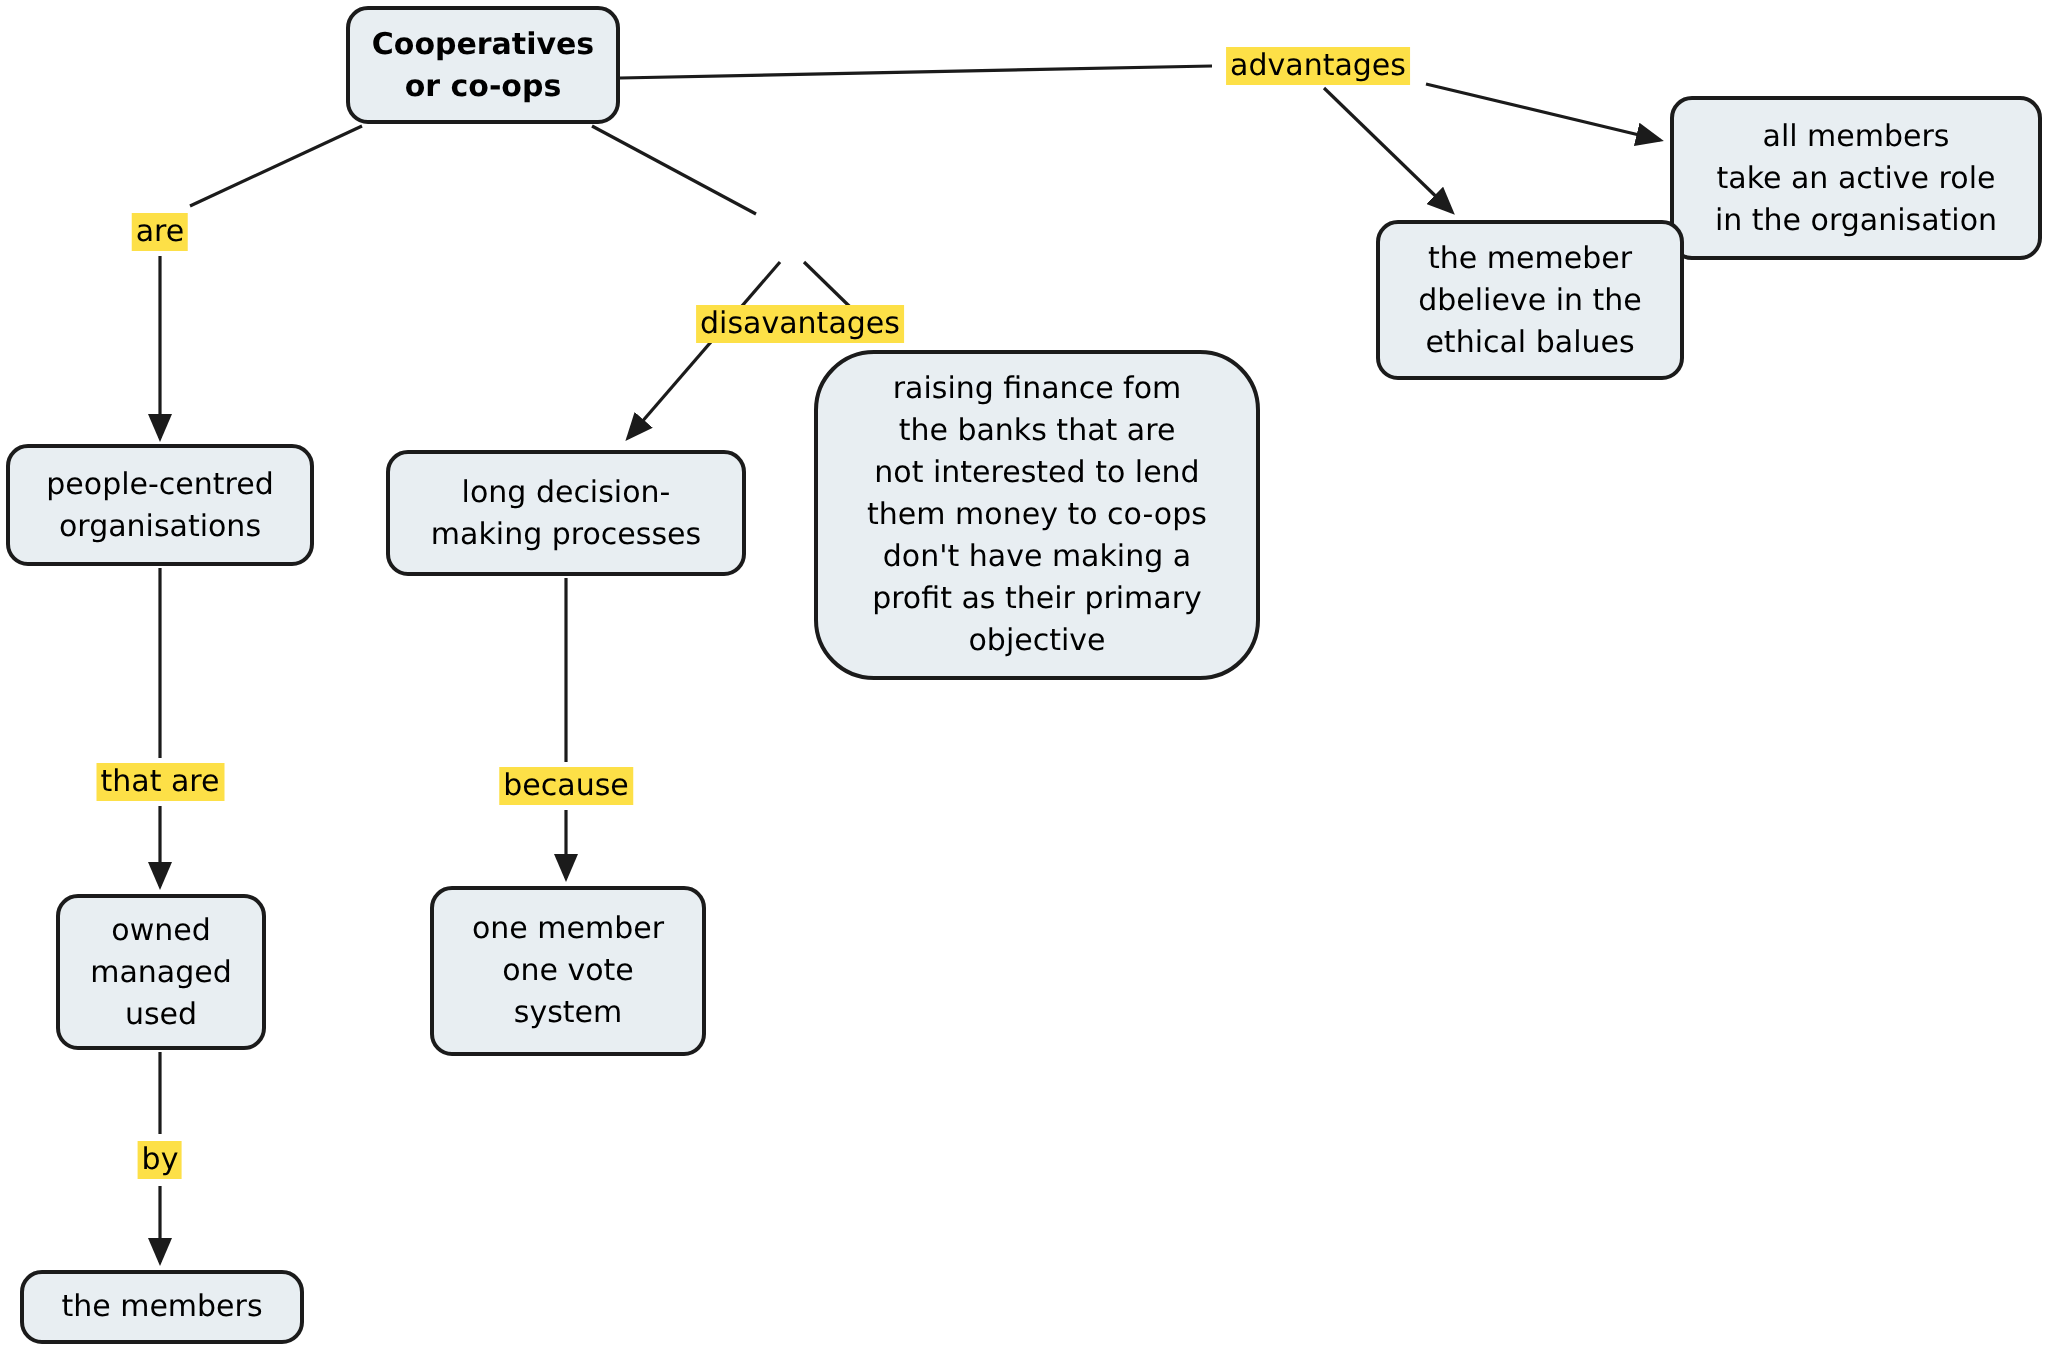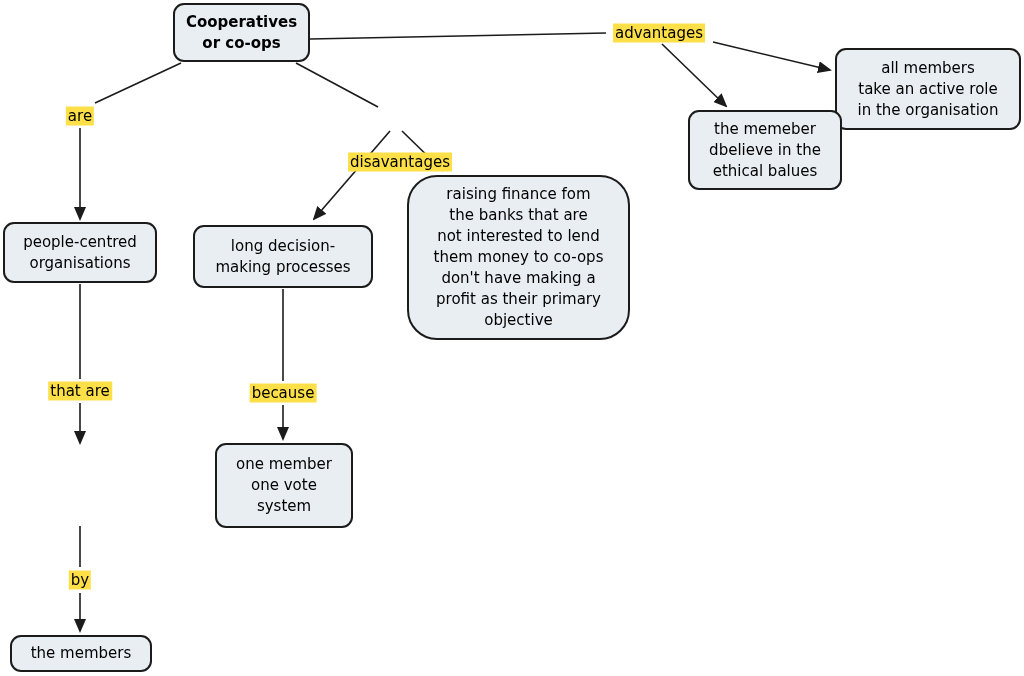--- a/index.html
+++ b/index.html
@@ -106,20 +106,23 @@
 them money to co-ops
 don't have making a
 profit as their primary
 objective</div>
   <div class="node n-all-members">all members
 take an active role
 in the organisation</div>
   <div class="node n-ethical-values">the memeber
 dbelieve in the
 ethical balues</div>
+  <div class="node n-owned">owned
+managed
+used</div>
   <div class="node n-one-member">one member
 one vote
 system</div>
   <div class="node n-members">the members</div>
 
   <div class="link-label l-are">are</div>
   <div class="link-label l-disavantages">disavantages</div>
   <div class="link-label l-advantages">advantages</div>
   <div class="link-label l-that-are">that are</div>
   <div class="link-label l-because">because</div>

